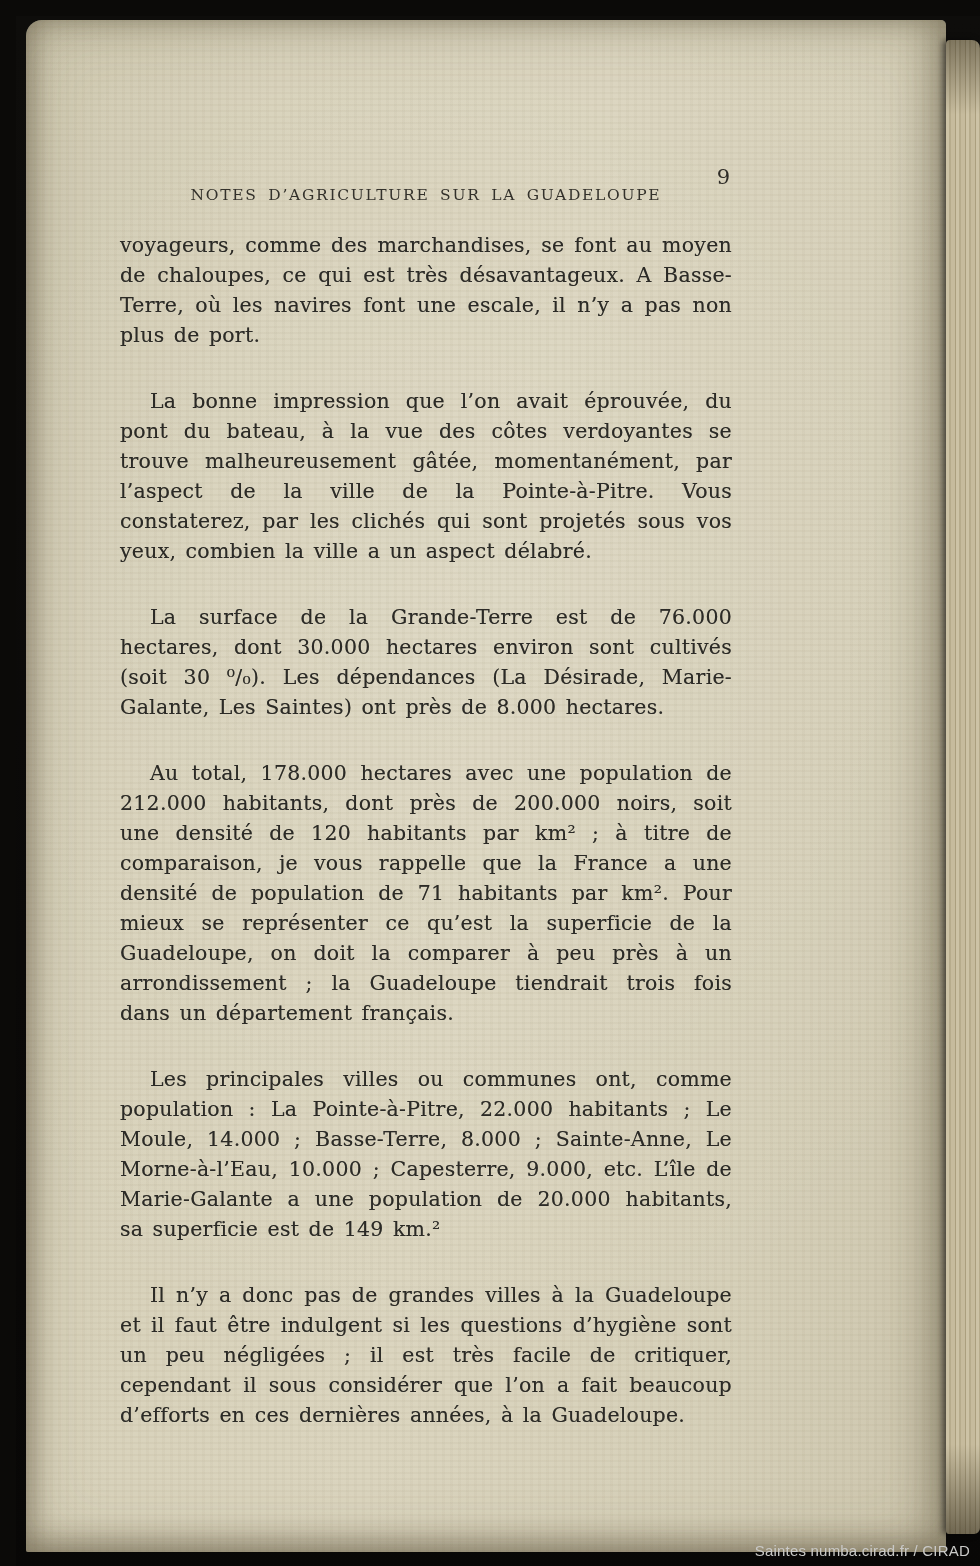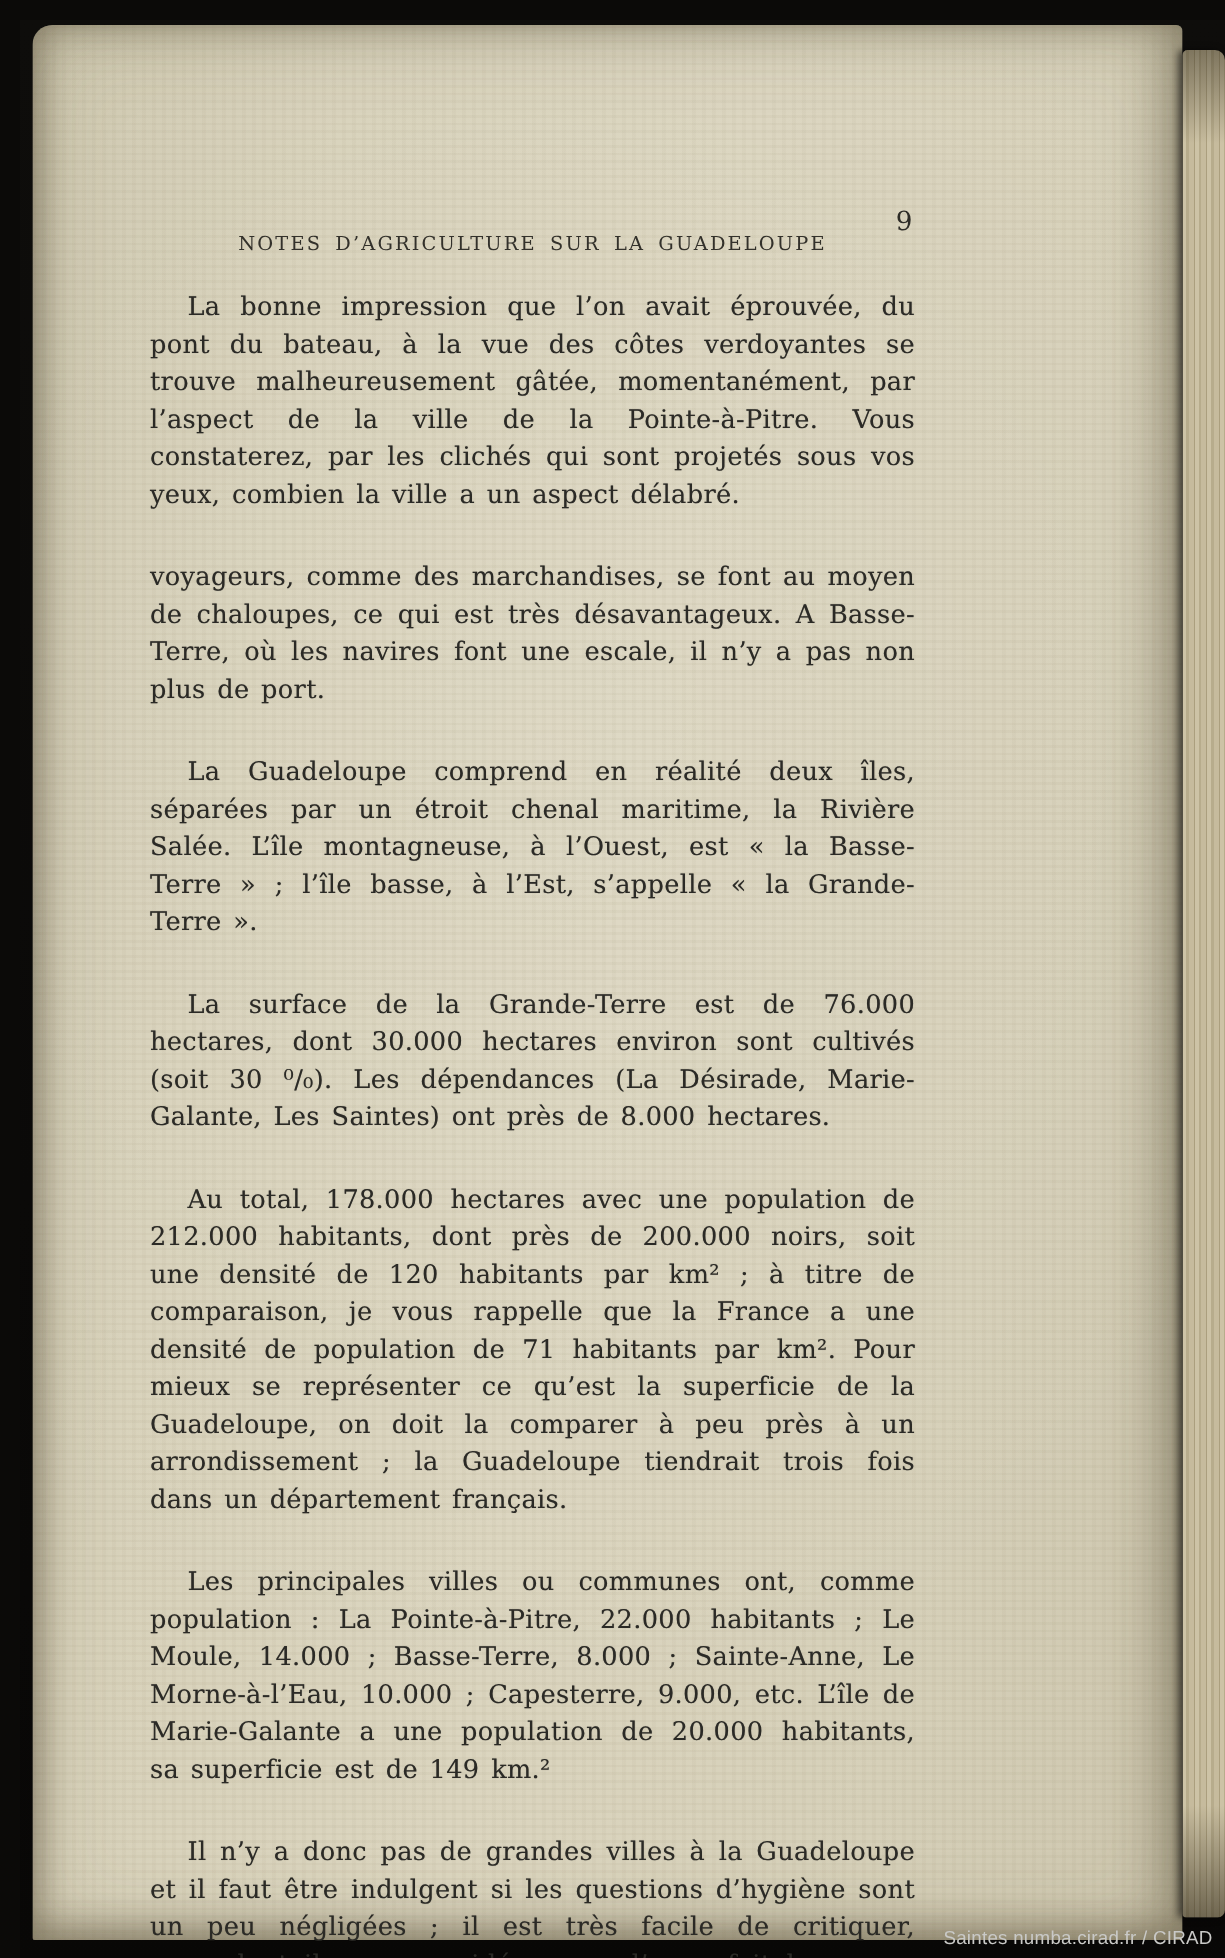--- a/index.html
+++ b/index.html
@@ -85,23 +85,22 @@
   <div class="page">
     <div class="grain"></div>
 
     <div class="text-col">
 
       <div class="header-row">
         <span class="header-title">NOTES D’AGRICULTURE SUR LA GUADELOUPE</span>
         <span class="page-number">9</span>
       </div>
 
+      <p class="body first">voyageurs, comme des marchandises, se font au moyen de chaloupes, ce qui est très désavantageux. A Basse-Terre, où les navires font une escale, il n’y a pas non plus de port.</p>
       <p class="body">La bonne impression que l’on avait éprouvée, du pont du bateau, à la vue des côtes verdoyantes se trouve malheureusement gâtée, momentanément, par l’aspect de la ville de la Pointe-à-Pitre. Vous constaterez, par les clichés qui sont projetés sous vos yeux, combien la ville a un aspect délabré.</p>
-      <p class="body first">voyageurs, comme des marchandises, se font au moyen de chaloupes, ce qui est très désavantageux. A Basse-Terre, où les navires font une escale, il n’y a pas non plus de port.</p>
-      <p class="body">La Guadeloupe comprend en réalité deux îles, séparées par un étroit chenal maritime, la Rivière Salée. L’île montagneuse, à l’Ouest, est « la Basse-Terre » ; l’île basse, à l’Est, s’appelle « la Grande-Terre ».</p>
       <p class="body">La surface de la Grande-Terre est de 76.000 hectares, dont 30.000 hectares environ sont cultivés (soit 30 ⁰/₀). Les dépendances (La Désirade, Marie-Galante, Les Saintes) ont près de 8.000 hectares.</p>
       <p class="body">Au total, 178.000 hectares avec une population de 212.000 habitants, dont près de 200.000 noirs, soit une densité de 120 habitants par km² ; à titre de comparaison, je vous rappelle que la France a une densité de population de 71 habitants par km². Pour mieux se représenter ce qu’est la superficie de la Guadeloupe, on doit la comparer à peu près à un arrondissement ; la Guadeloupe tiendrait trois fois dans un département français.</p>
       <p class="body">Les principales villes ou communes ont, comme population : La Pointe-à-Pitre, 22.000 habitants ; Le Moule, 14.000 ; Basse-Terre, 8.000 ; Sainte-Anne, Le Morne-à-l’Eau, 10.000 ; Capesterre, 9.000, etc. L’île de Marie-Galante a une population de 20.000 habitants, sa superficie est de 149 km.²</p>
       <p class="body">Il n’y a donc pas de grandes villes à la Guadeloupe et il faut être indulgent si les questions d’hygiène sont un peu négligées ; il est très facile de critiquer, cependant il sous considérer que l’on a fait beaucoup d’efforts en ces dernières années, à la Guadeloupe.</p>
 
     </div>
   </div>
 
   <div class="page-stack"></div>
 

